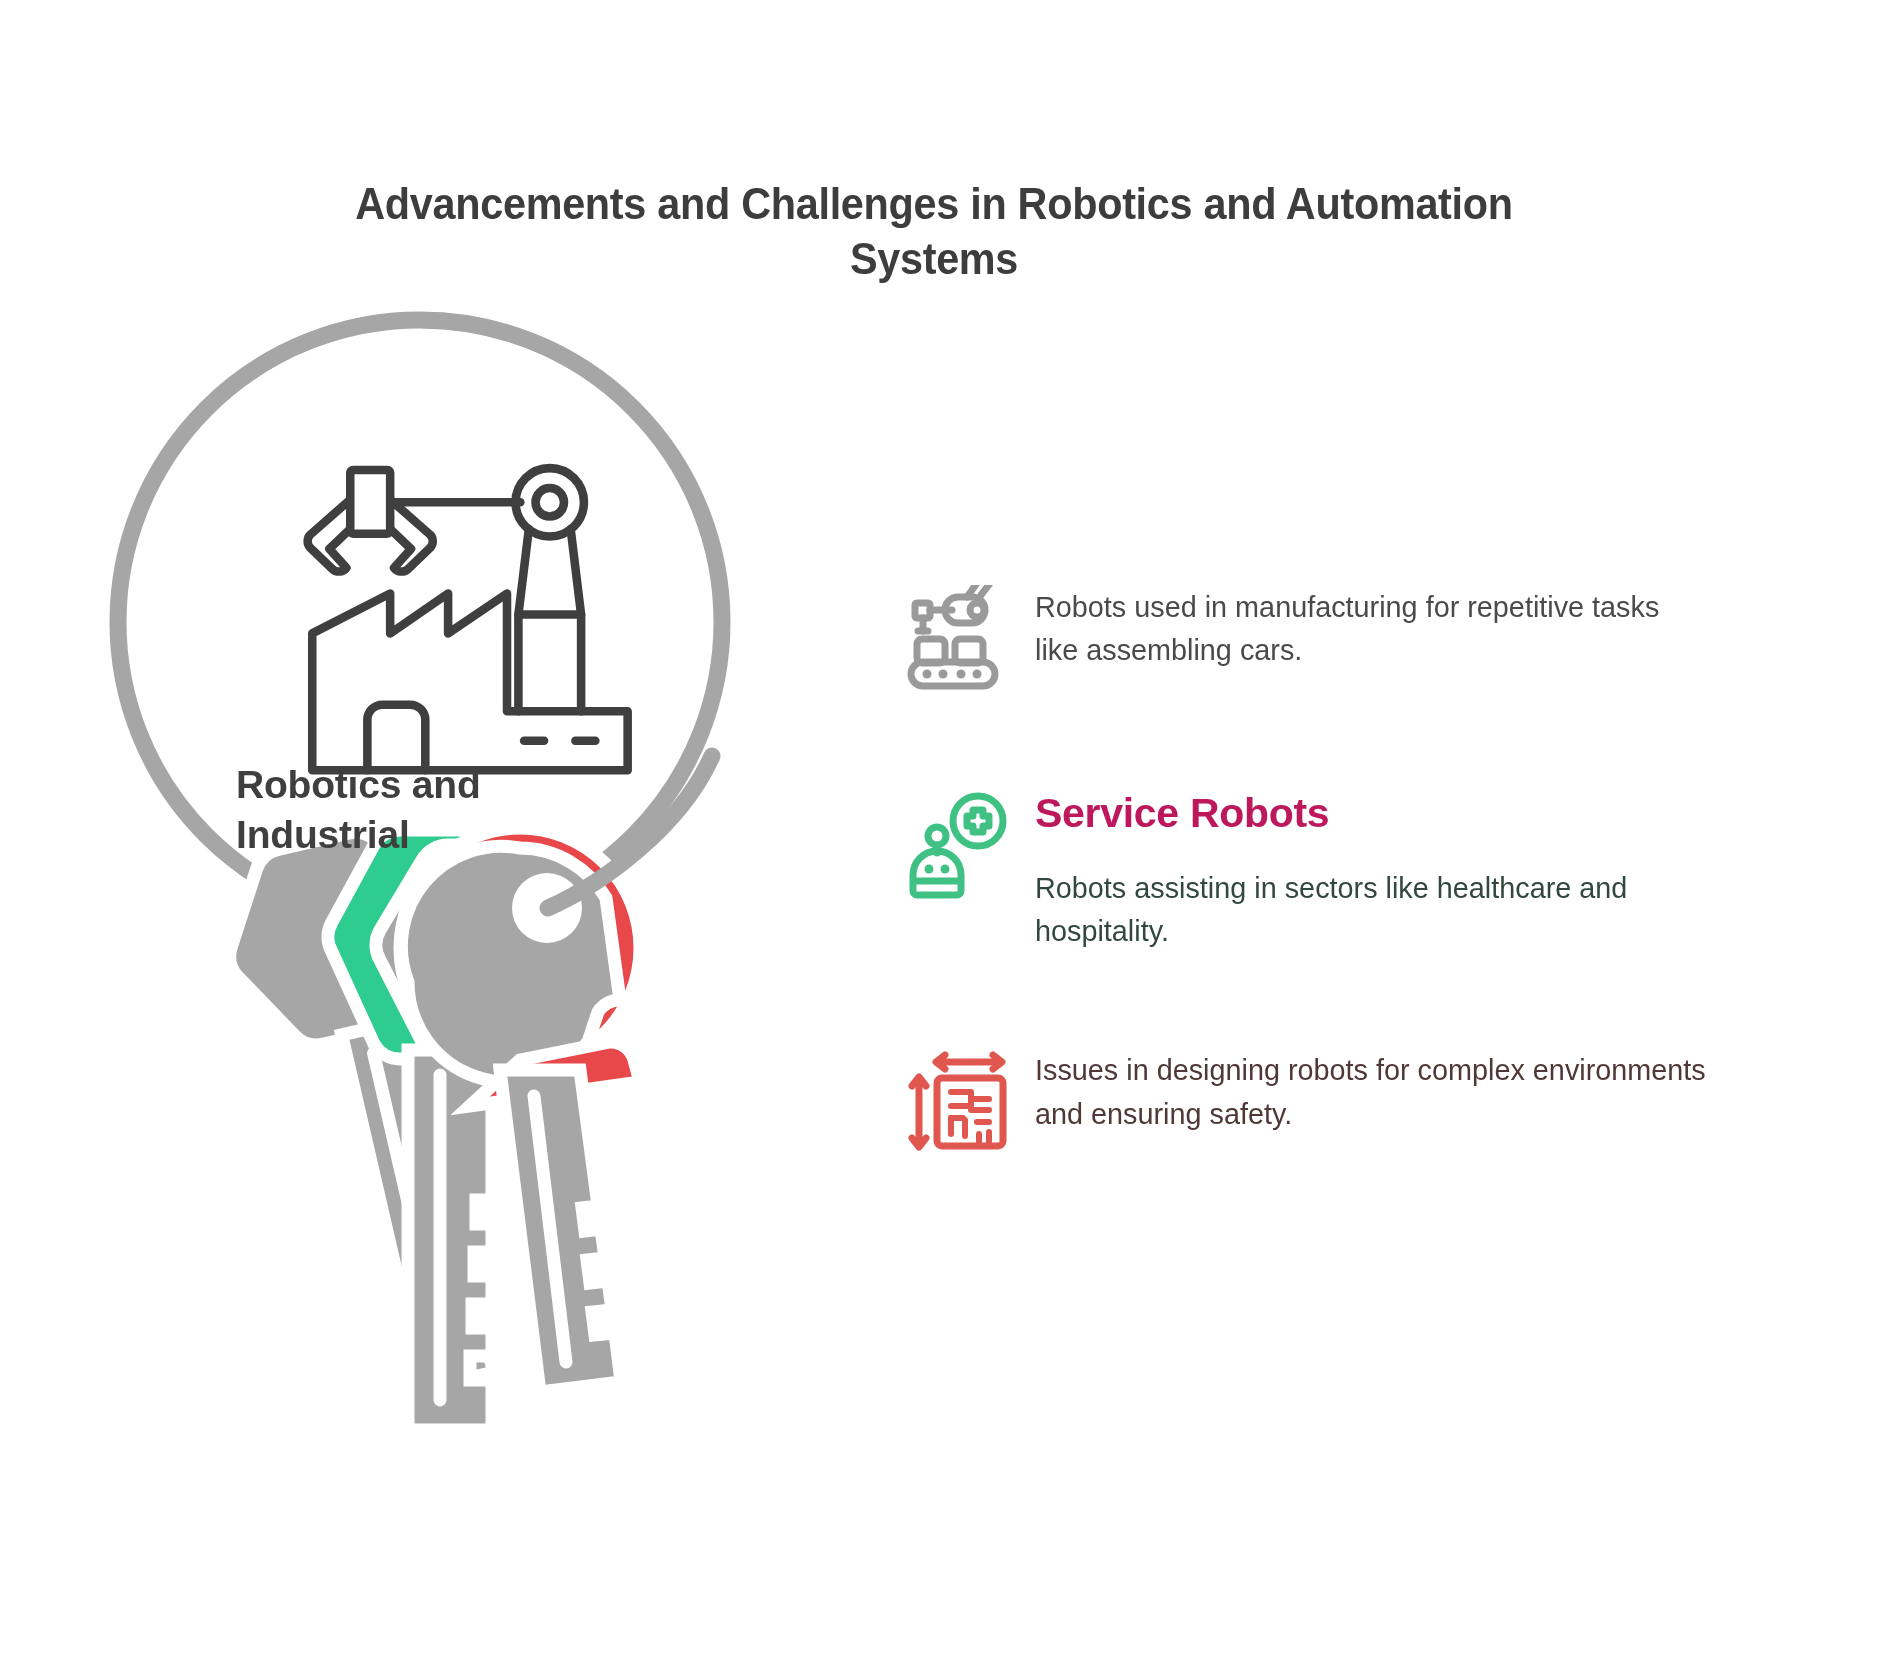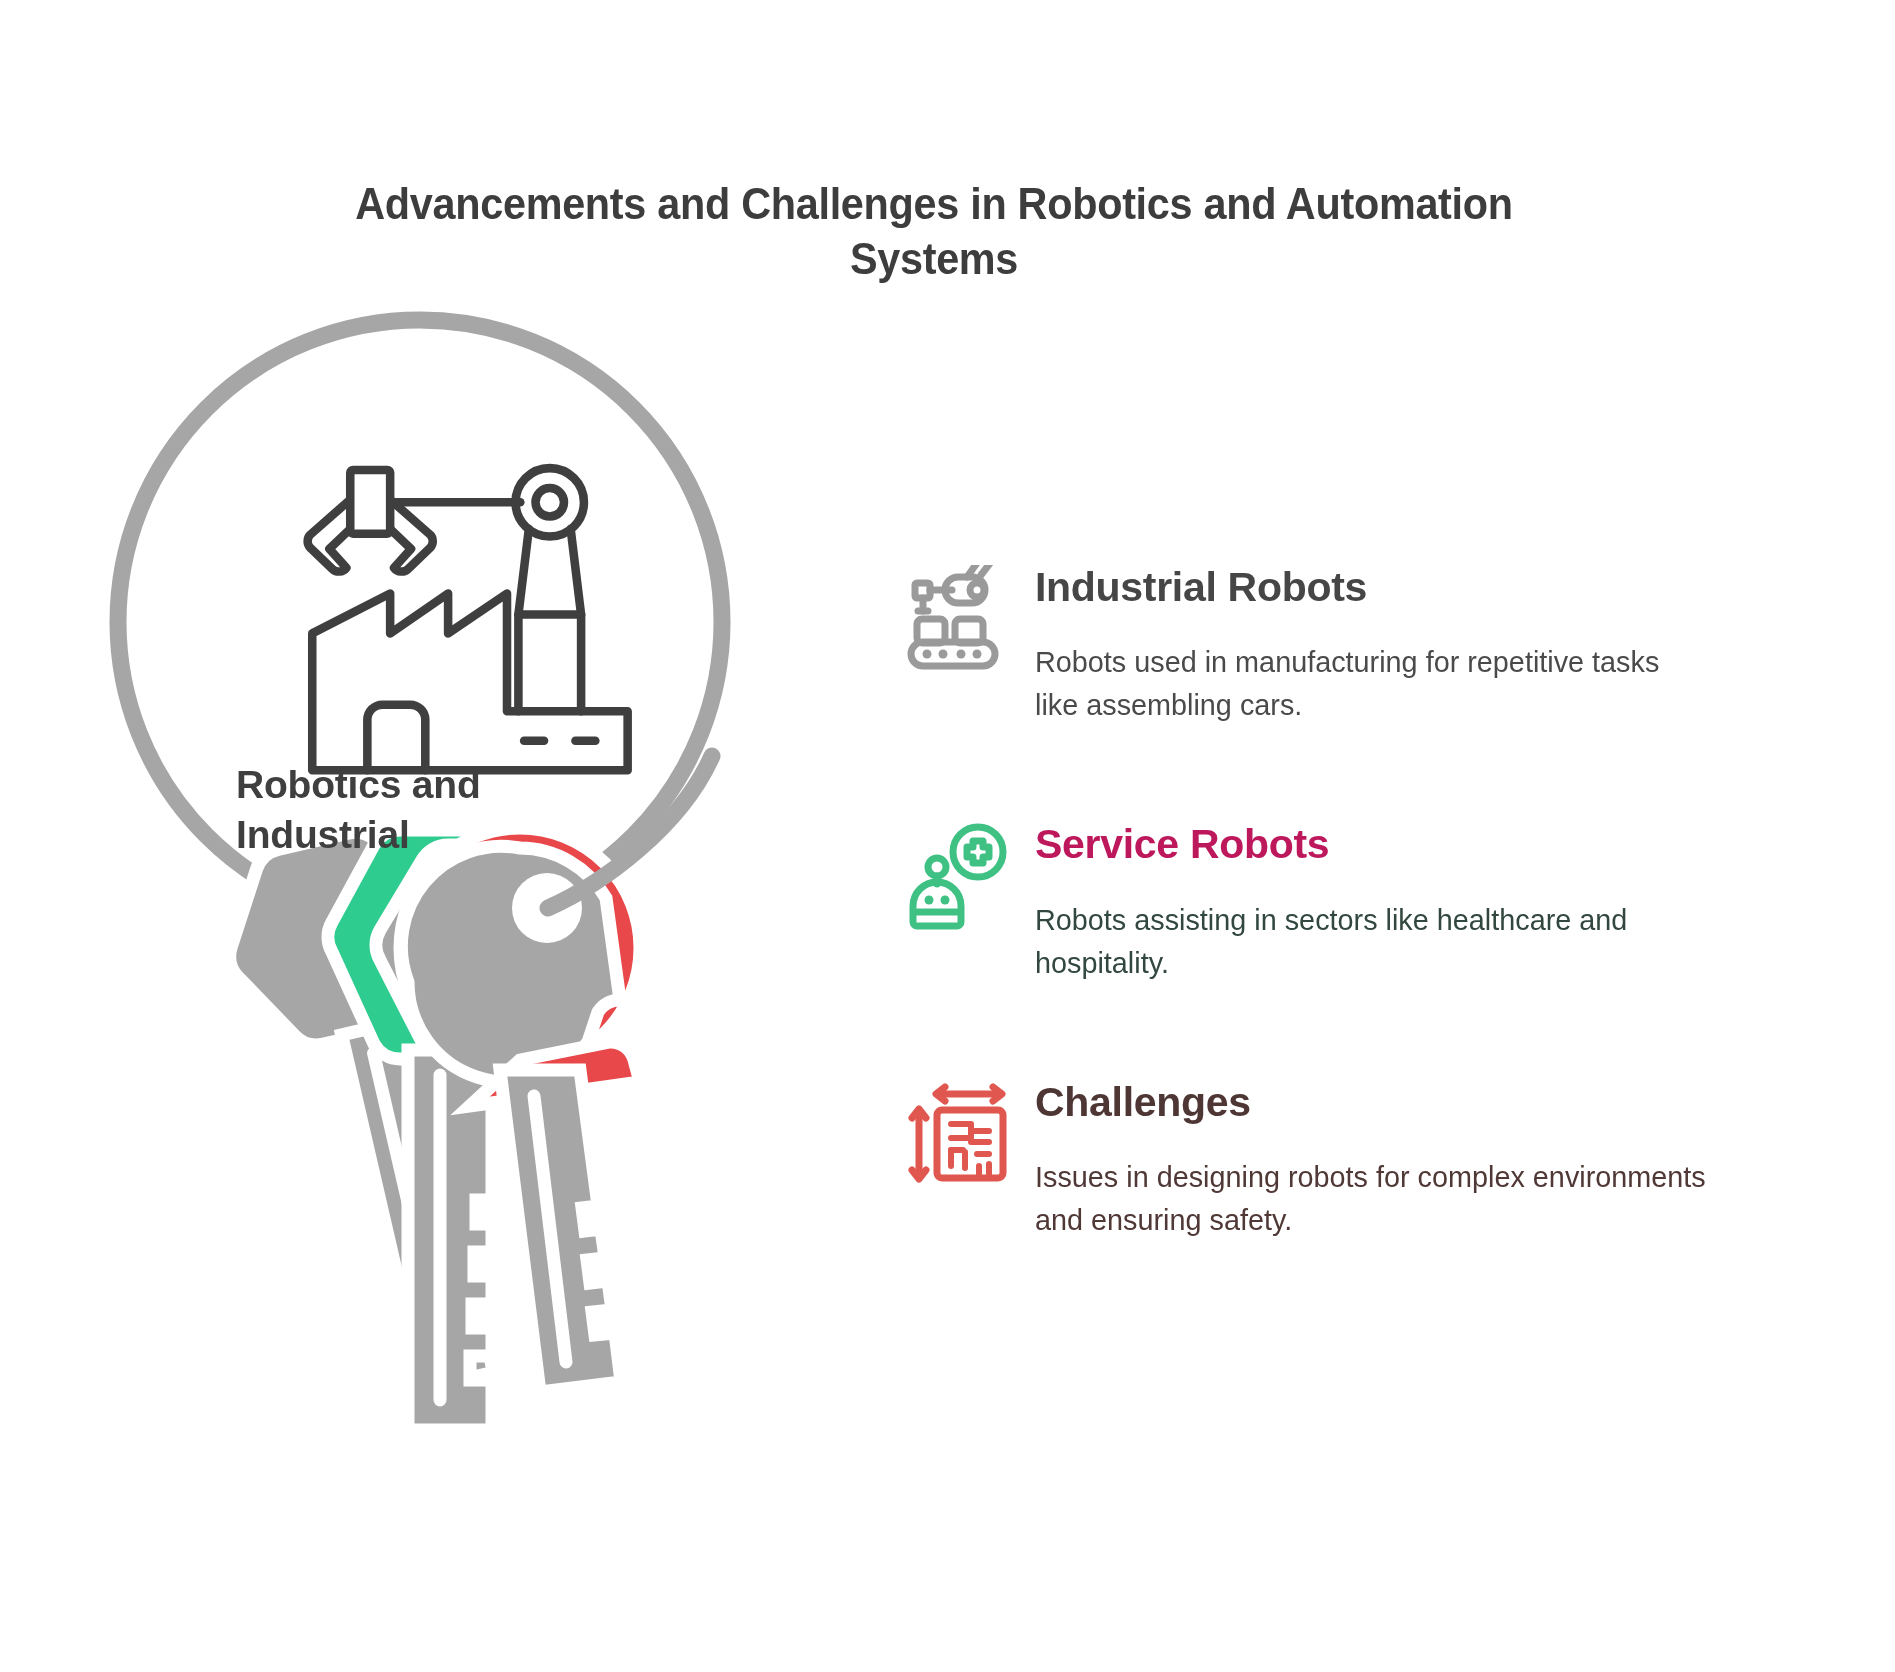--- a/index.html
+++ b/index.html
@@ -301,21 +301,20 @@
             <rect x="6" y="77" width="84" height="24" rx="12"></rect>
           </g>
           <g fill="#9a9a9a">
             <circle cx="22" cy="89" r="4.5"></circle>
             <circle cx="38" cy="89" r="4.5"></circle>
             <circle cx="56" cy="89" r="4.5"></circle>
             <circle cx="72" cy="89" r="4.5"></circle>
           </g>
         </svg>
       </div>
-      <h2 class="item-heading">Industrial Robots</h2>
       <p class="item-body">Robots used in manufacturing for repetitive tasks like assembling cars.</p>
     </div>
 
     <div class="item item-2">
       <div class="item-icon">
         <svg width="110" height="110" viewBox="0 0 110 110" xmlns="http://www.w3.org/2000/svg">
           <g fill="none" stroke="#3fc184" stroke-width="7" stroke-linecap="round" stroke-linejoin="round">
 
             <circle cx="73" cy="30" r="25"></circle>
             <path d="M68 19 L78 19 L78 25 L84 25 L84 35 L78 35 L78 41 L68 41 L68 35 L62 35 L62 25 L68 25 Z"></path>
@@ -359,18 +358,17 @@
             <path d="M84 62 L66 62"></path>
             <path d="M46 70 L46 86"></path>
             <path d="M46 70 L58 70"></path>
             <path d="M60 72 L60 88"></path>
             <path d="M72 74 L84 74"></path>
             <path d="M74 86 L74 98"></path>
             <path d="M84 84 L84 96"></path>
           </g>
         </svg>
       </div>
-      <h2 class="item-heading">Challenges</h2>
       <p class="item-body">Issues in designing robots for complex environments and ensuring safety.</p>
     </div>
 
   </div>
 </div>
 
 </body></html>

